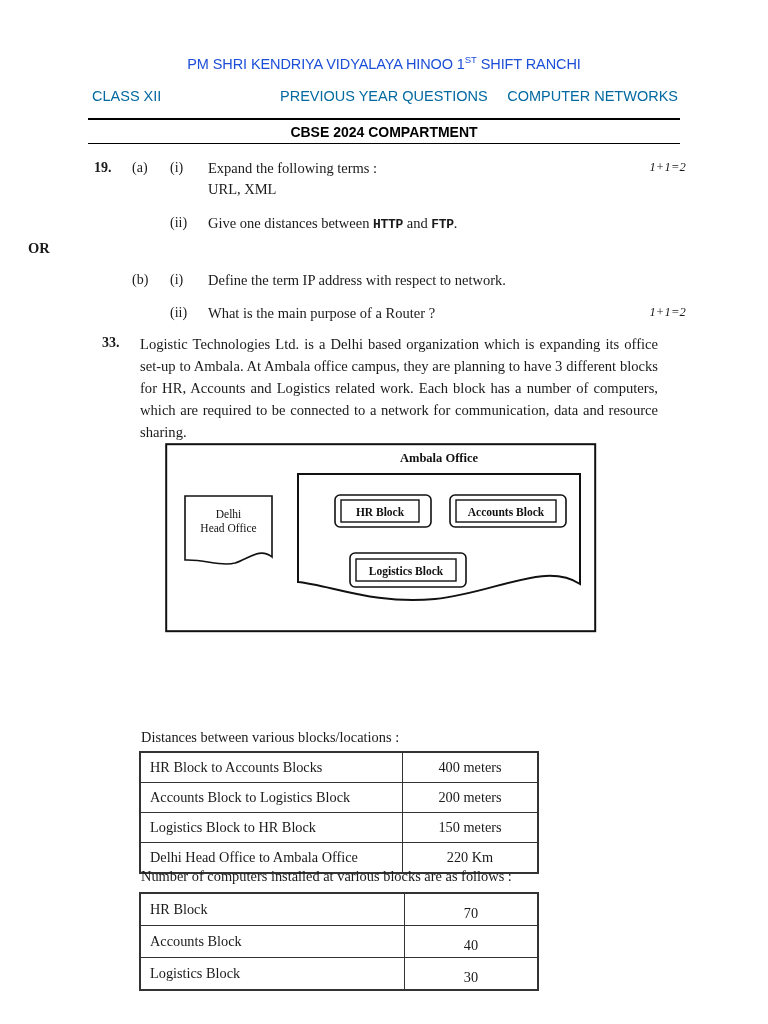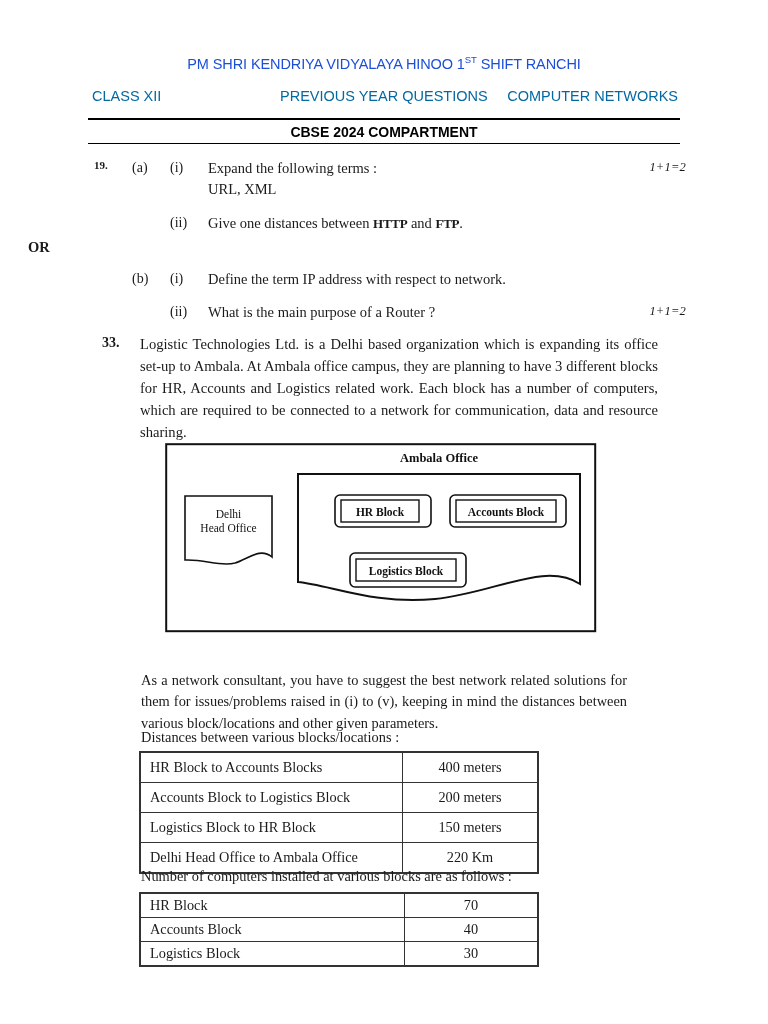--- a/index.html
+++ b/index.html
@@ -75,34 +75,34 @@
     left: 88px;
     top: 158px;
     width: 600px;
     font-size: 14.5px;
     line-height: 1.42;
   }
   .qrow {
     position: relative;
     min-height: 20px;
   }
-  .qnum   { position: absolute; left: 6px;  font-weight: bold; font-size: 11px; }
+  .qnum   { position: absolute; left: 6px;  font-weight: bold; font-size: 14px; }
   .qalpha { position: absolute; left: 44px; font-size: 14px; }
   .qroman { position: absolute; left: 82px; font-size: 14px; }
   .qtext  { margin-left: 120px; padding-right: 80px; }
   .qmarks {
     position: absolute;
     right: 2px;
     top: 1px;
     font-style: italic;
     font-size: 12.5px;
     letter-spacing: 0.2px;
   }
   .mono-bold {
-    font-family: Liberation Serif, serif;
+    font-family: Liberation Mono, monospace;
     font-weight: bold;
     font-size: 13px;
     letter-spacing: -0.3px;
   }
   .or-line {
     text-align: left;
     font-weight: bold;
     font-size: 14.5px;
     margin-left: -60px;
     margin-top: 3px;
@@ -189,21 +189,21 @@
     top: 752px;
   }
   #distances-table .c-label { width: 252px; height: 19px; }
   #distances-table .c-value { width: 126px; }
 
   #computers-table {
     left: 140px;
     top: 893px;
   }
   #computers-table .c-label { width: 254px; height: 12px; padding-top: 3px; padding-bottom: 3px; }
-  #computers-table .c-value { width: 124px; padding-top: 3px; padding-bottom: 3px; }
+  #computers-table .c-value { width: 124px; padding-top: 11px; padding-bottom: 3px; }
 
   
   table.dtable { box-shadow: 0 0 0 1px #333; }
 </style>
 </head>
 <body>
 
 <div class="page">
 
   <div class="header-zone">
@@ -283,21 +283,20 @@
       <rect x="285" y="52" width="116" height="32" rx="5" fill="#ffffff" stroke="#111" stroke-width="1.6"></rect>
       <rect x="291" y="57" width="100" height="22" fill="#ffffff" stroke="#111" stroke-width="1.4"></rect>
       <text x="341" y="72.5" text-anchor="middle" font-family="Liberation Serif, serif" font-size="11.5" font-weight="bold" fill="#111">Accounts Block</text>
 
       <rect x="185" y="110" width="116" height="34" rx="5" fill="#ffffff" stroke="#111" stroke-width="1.6"></rect>
       <rect x="191" y="116" width="100" height="22" fill="#ffffff" stroke="#111" stroke-width="1.4"></rect>
       <text x="241" y="131.5" text-anchor="middle" font-family="Liberation Serif, serif" font-size="11.5" font-weight="bold" fill="#111">Logistics Block</text>
     </svg>
   </div>
 
-  <div class="para-consultant">As a network consultant, you have to suggest the best network related solutions for them for issues/problems raised in (i) to (v), keeping in mind the distances between various block/locations and other given parameters.</div>
 
   <div class="caption-distances">Distances between various blocks/locations :</div>
 
   <table class="dtable" id="distances-table">
     <tbody>
       <tr>
         <td class="c-label">HR Block to Accounts Blocks</td>
         <td class="c-value">400 meters</td>
       </tr>
       <tr>

